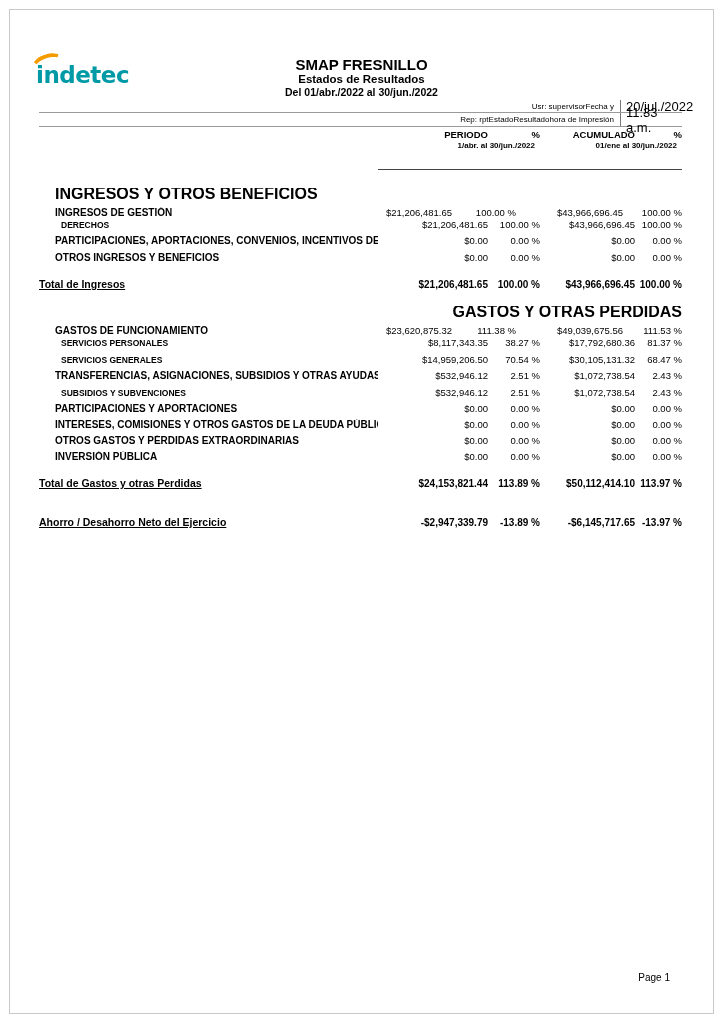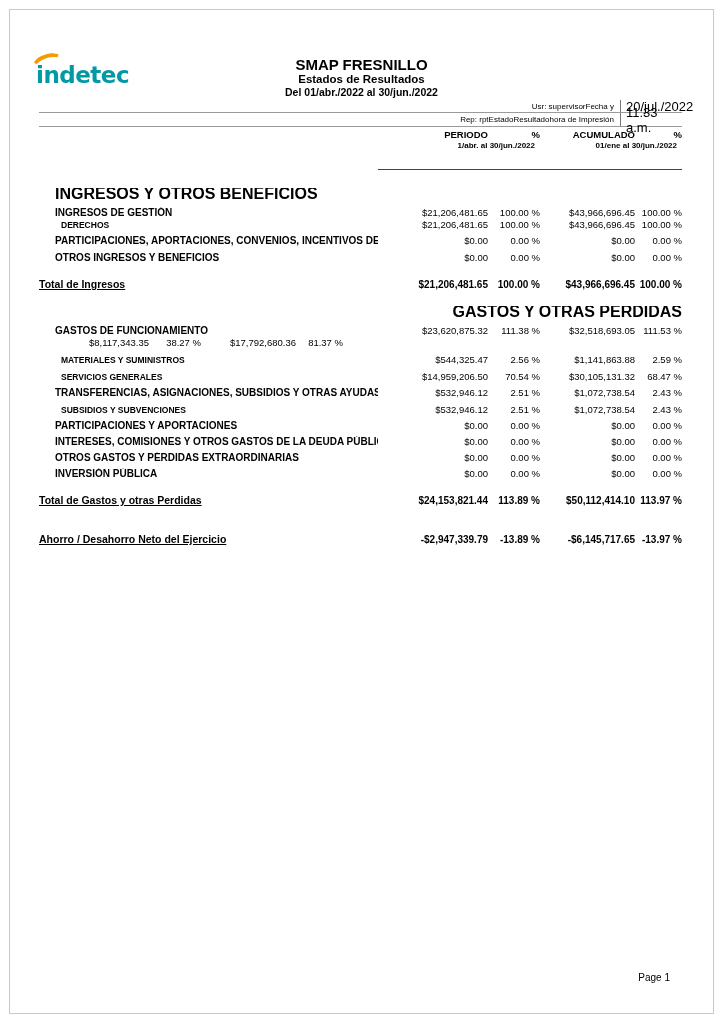--- a/index.html
+++ b/index.html
@@ -68,21 +68,21 @@
   .v1 { width:110px; text-align:right; font-size:9.5px; }
   .p1 { width:52px;  text-align:right; font-size:9.5px; }
   .v2 { width:95px;  text-align:right; font-size:9.5px; }
   .p2 { width:47px;  text-align:right; font-size:9.5px; }
   .section .lbl { font-size:16px;  padding-left:16px; }
   .level1  .lbl { font-size:10px;  padding-left:16px; }
   .sub     .lbl { font-size:8.5px; padding-left:22px; }
   .total   .lbl { font-size:10.5px; padding-left:0;text-decoration:underline; }
   .total .v1, .total .p1, .total .v2, .total .p2 { font-weight:bold; font-size:10px; }
   .mt4  { margin-top:4px; }
-  .mt7  { margin-top:7px; }
+  .mt7  { margin-top:7px;gap:12px; }
   .mt8  { margin-top:0; }
   .mt14 { margin-top:14px; }
   .mt15 { margin-top:15px;text-align:right; }
   .mt18 { margin-top:18px; }
   .mt26 { margin-top:26px; }
   
   .footer { position:absolute; right:43px; bottom:30px; font-size:10px;margin-left:12px; }
 </style>
 </head>
 <body>
@@ -182,38 +182,32 @@
     </div>
 
     <div class="row section mt15">
       <div class="lbl">GASTOS Y OTRAS PÉRDIDAS</div>
     </div>
 
     <div class="row level1 mt7">
       <div class="lbl">GASTOS DE FUNCIONAMIENTO</div>
       <div class="v1">$23,620,875.32</div>
       <div class="p1">111.38 %</div>
-      <div class="v2">$32,518,693.05</div>
+      <div class="v2">$49,039,675.56</div>
       <div class="p2">111.53 %</div>
     </div>
 
     <div class="row sub mt8">
+      <div class="lbl">SERVICIOS PERSONALES</div>
       <div class="v1">$8,117,343.35</div>
       <div class="p1">38.27 %</div>
       <div class="v2">$17,792,680.36</div>
       <div class="p2">81.37 %</div>
     </div>
 
-    <div class="row sub">
-      <div class="lbl">MATERIALES Y SUMINISTROS</div>
-      <div class="v1">$544,325.47</div>
-      <div class="p1">2.56 %</div>
-      <div class="v2">$1,141,863.88</div>
-      <div class="p2">2.59 %</div>
-    </div>
 
     <div class="row sub">
       <div class="lbl">SERVICIOS GENERALES</div>
       <div class="v1">$14,959,206.50</div>
       <div class="p1">70.54 %</div>
       <div class="v2">$30,105,131.32</div>
       <div class="p2">68.47 %</div>
     </div>
 
     <div class="row level1 mt4">

